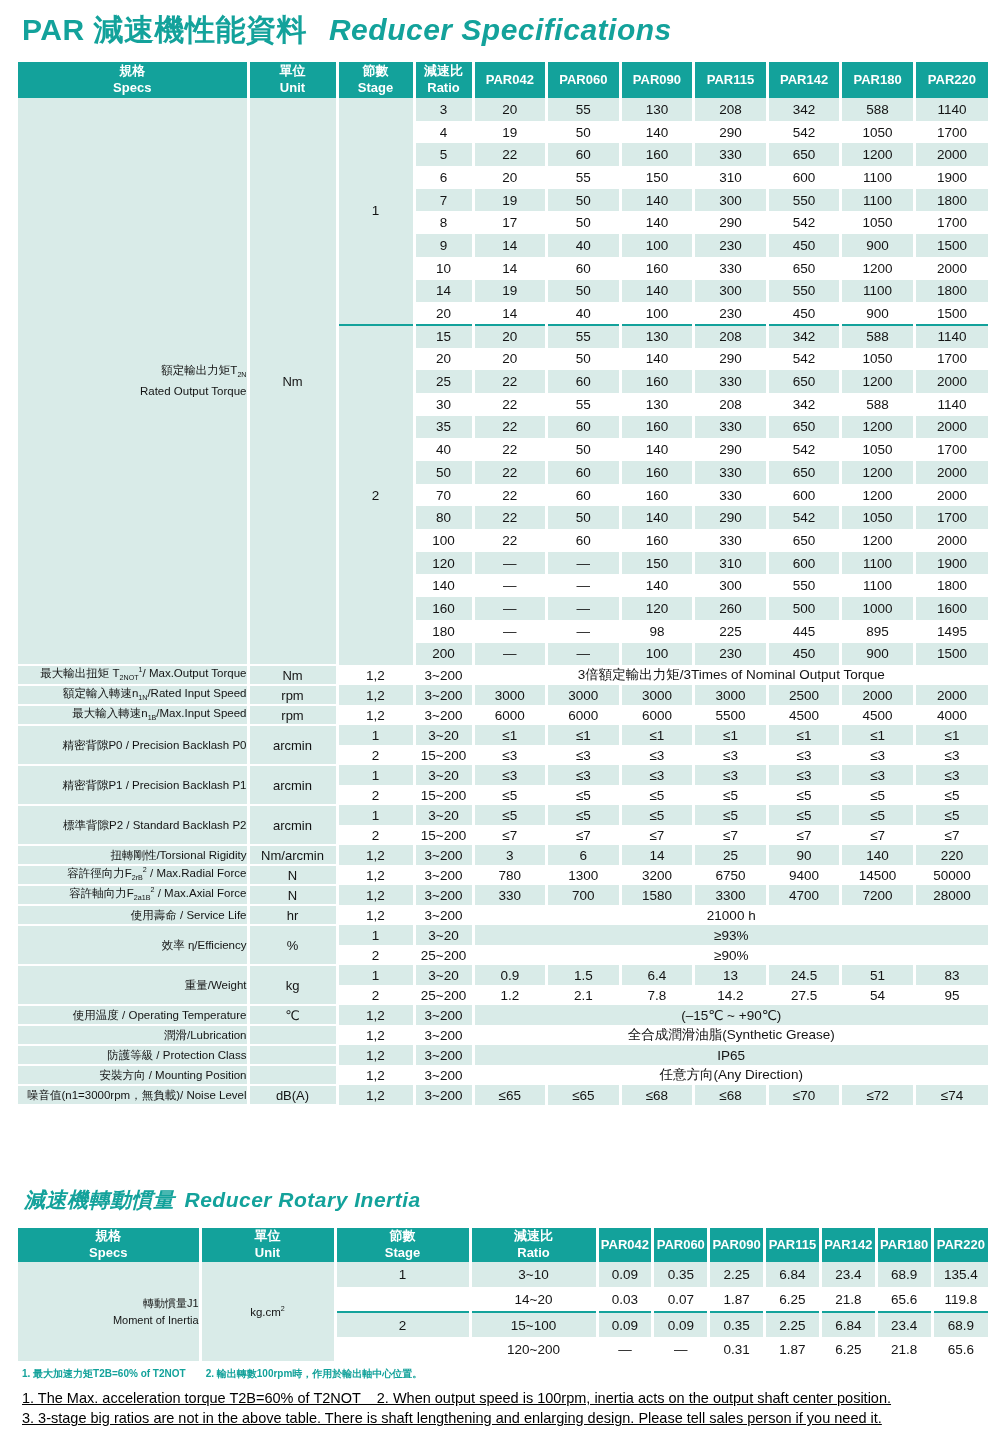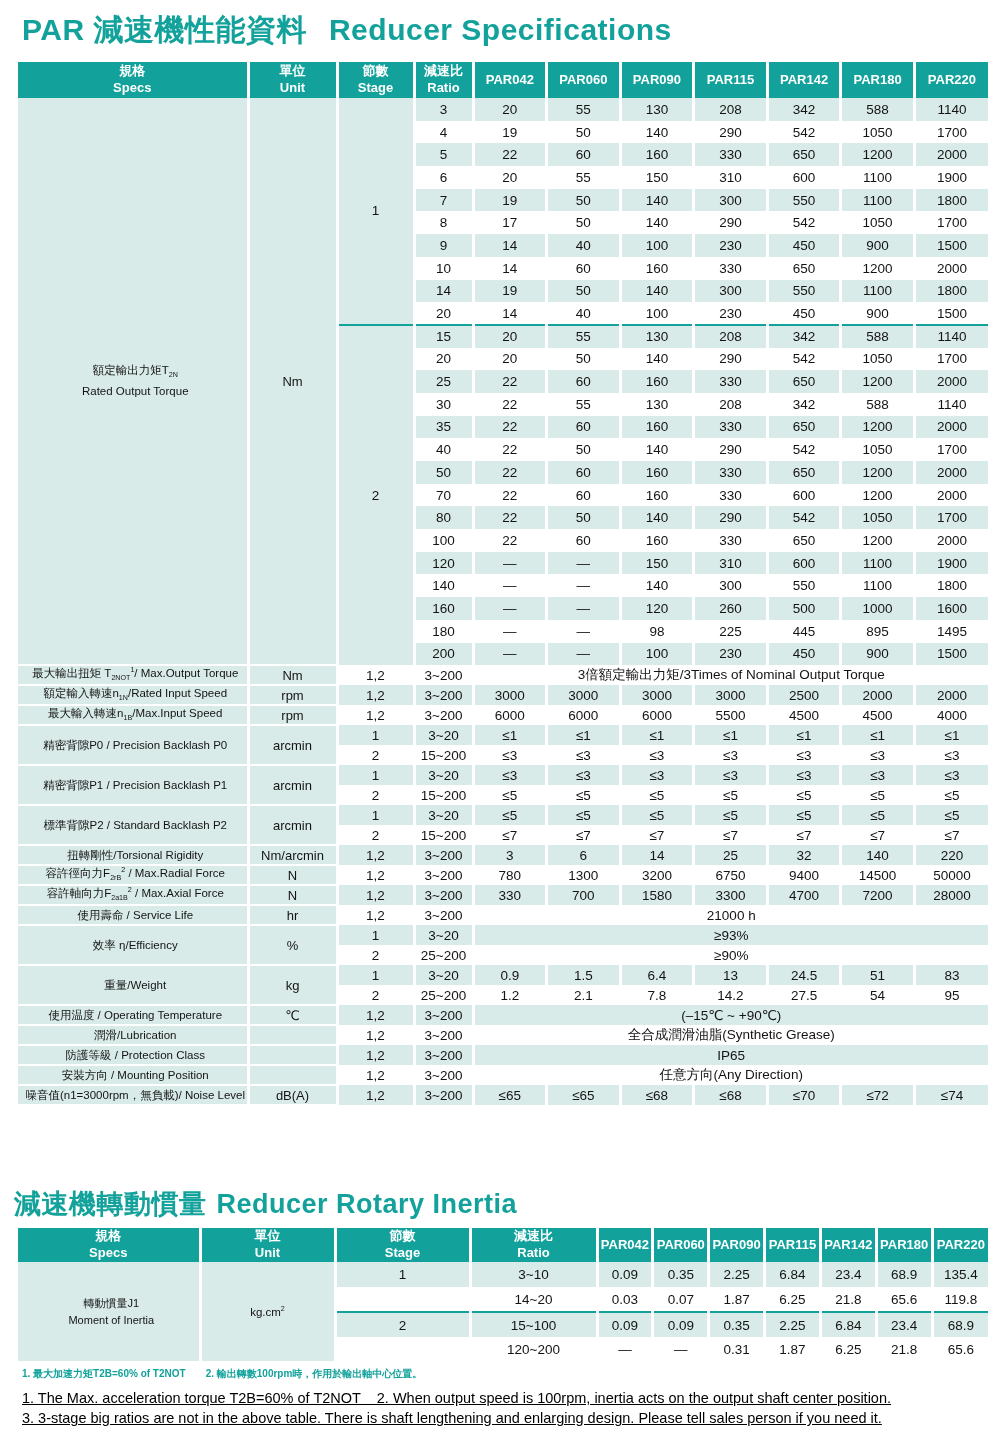--- a/index.html
+++ b/index.html
@@ -5,39 +5,39 @@
   :root{
     --teal:#13A29B;
     --light:#D9EBE8;
     --ink:#141414;
   }
   html,body{margin:0;padding:0;background:#fff;}
   body{width:1000px;height:1454px;font-family:"Liberation Sans","DejaVu Sans",sans-serif;color:var(--ink);}
   .page{position:relative;width:1000px;height:1454px;overflow:hidden;background:#fff;}
 
   .title{position:absolute;left:22px;top:10px;font-size:30px;font-weight:bold;color:var(--teal);white-space:nowrap;letter-spacing:0.5px;}
-  .title .en{margin-left:22px;}
-  .title2{position:absolute;left:14px;top:1186px;font-size:27px;font-weight:bold;color:var(--teal);white-space:nowrap;letter-spacing:0.5px;}
+  .title .en{margin-left:22px;font-style:italic;}
+  .title2{position:absolute;left:24px;top:1186px;font-size:21px;font-weight:bold;color:var(--teal);white-space:nowrap;letter-spacing:0.5px;font-style:italic;}
   .title2 .en{margin-left:10px;}
 
   table{border-collapse:collapse;table-layout:fixed;}
   #spec-table{position:absolute;left:18px;top:62px;width:970px;}
   #inertia-table{position:absolute;left:18px;top:1228px;width:970px;}
 
   th{background:var(--teal);color:#fff;font-size:13px;font-weight:bold;line-height:1.3;padding:0;border-right:3px solid #fff;}
   #spec-table th{height:36px;}
   #inertia-table th{height:34px;}
   td{padding:0;text-align:center;vertical-align:middle;font-size:13.5px;border-right:3px solid #fff;}
   th:last-child,td:last-child{border-right:none;}
 
   #spec-table tr.trq{height:22.7px;}
   #spec-table tr.grp{height:20px;}
   #inertia-table tbody tr{height:25px;}
 
-  td.lbl{text-align:center;padding-left:6px;background:var(--light);font-size:11.5px;line-height:1.3;border-bottom:2px solid #fff;}
+  td.lbl{text-align:right;padding-left:6px;background:var(--light);font-size:11.5px;line-height:1.3;border-bottom:2px solid #fff;}
   td.lbl .le{margin-top:3px;}
   td.unit{background:var(--light);font-size:13px;border-bottom:2px solid #fff;}
   td.stagemerge{background:var(--light);}
   #inertia-table td.lbl{font-size:11px;}
   #inertia-table td.unit{font-size:11.5px;text-align:center;}
   .r0{background:var(--light);}
   .r1{background:#fff;}
   .sep{border-top:2.5px solid var(--teal);}
   sub,sup{font-size:0.62em;}
 
@@ -449,21 +449,21 @@
         </tr>
         <tr class="grp">
           <td class="lbl" rowspan="1">扭轉剛性/Torsional Rigidity</td>
           <td class="unit" rowspan="1">Nm/arcmin</td>
           <td class="r0">1,2</td>
           <td class="r0">3~200</td>
           <td class="r0">3</td>
           <td class="r0">6</td>
           <td class="r0">14</td>
           <td class="r0">25</td>
-          <td class="r0">32</td>
+          <td class="r0">90</td>
           <td class="r0">140</td>
           <td class="r0">220</td>
         </tr>
         <tr class="grp">
           <td class="lbl" rowspan="1">容許徑向力F<sub>2rB</sub><sup>2</sup> / Max.Radial Force</td>
           <td class="unit" rowspan="1">N</td>
           <td class="r1">1,2</td>
           <td class="r1">3~200</td>
           <td class="r1">780</td>
           <td class="r1">1300</td>

